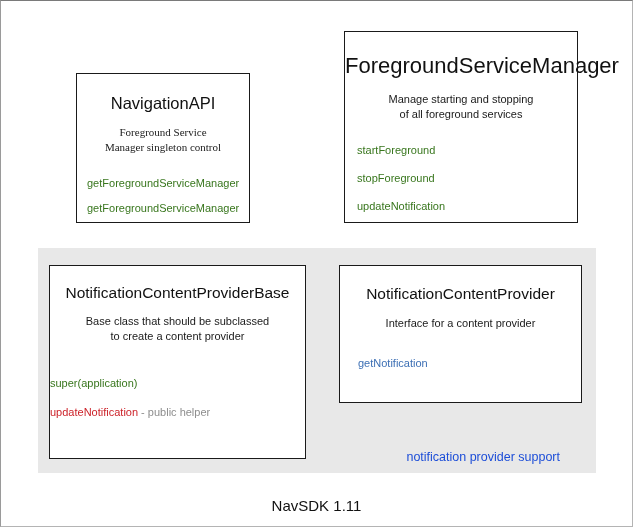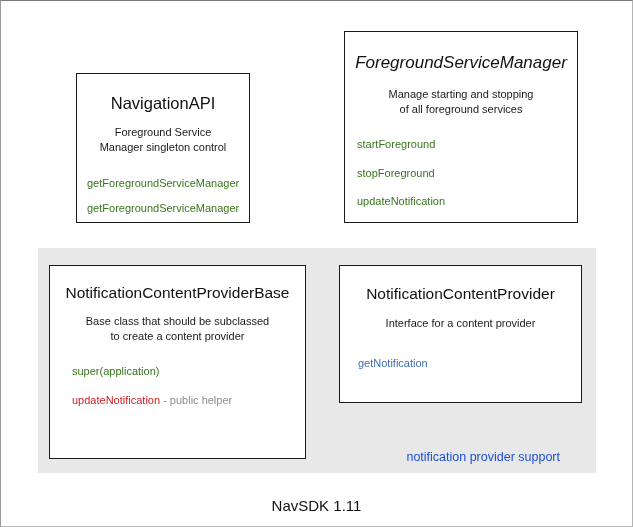--- a/index.html
+++ b/index.html
@@ -74,38 +74,38 @@
     font-size: 12.5px;
     color: #1d4ed8;
     white-space: nowrap;
   }
 
   
   #box-navigation-api {
     left: 75px;  top: 72px;  width: 174px; height: 150px;
   }
   #box-navigation-api .box-title   { margin-top: 20px; }
-  #box-navigation-api .box-desc    { margin-top: 13px; }
+  #box-navigation-api .box-desc    { margin-top: 13px; font-family: Liberation Serif, serif; }
   #box-navigation-api .member-list { margin-top: 21px; padding-left: 10px; }
   #box-navigation-api .member      { margin-bottom: 11px; }
 
   #box-foreground-service-manager {
     left: 343px; top: 30px;  width: 234px; height: 192px;
   }
-  #box-foreground-service-manager .box-title   { margin-top: 22px; font-size: 17px; font-style: italic; }
+  #box-foreground-service-manager .box-title   { margin-top: 22px; font-size: 22px; }
   #box-foreground-service-manager .box-desc    { margin-top: 14px; }
   #box-foreground-service-manager .member-list { margin-top: 21px; padding-left: 12px; }
   #box-foreground-service-manager .member      { margin-bottom: 14px; }
 
   #box-notification-content-provider-base {
     left: 48px;  top: 264px; width: 257px; height: 194px;
   }
   #box-notification-content-provider-base .box-title   { margin-top: 18px; font-size: 15.5px; }
   #box-notification-content-provider-base .box-desc    { margin-top: 13px; }
-  #box-notification-content-provider-base .member-list { margin-top: 20px; padding-left: 22px; }
+  #box-notification-content-provider-base .member-list { margin-top: 32px; }
   #box-notification-content-provider-base .member      { margin-bottom: 15px; }
 
   #box-notification-content-provider {
     left: 338px; top: 264px; width: 243px; height: 138px;
   }
   #box-notification-content-provider .box-title   { margin-top: 19px; font-size: 15.5px; }
   #box-notification-content-provider .box-desc    { margin-top: 14px; }
   #box-notification-content-provider .member-list { margin-top: 25px; padding-left: 18px; }
 
   

